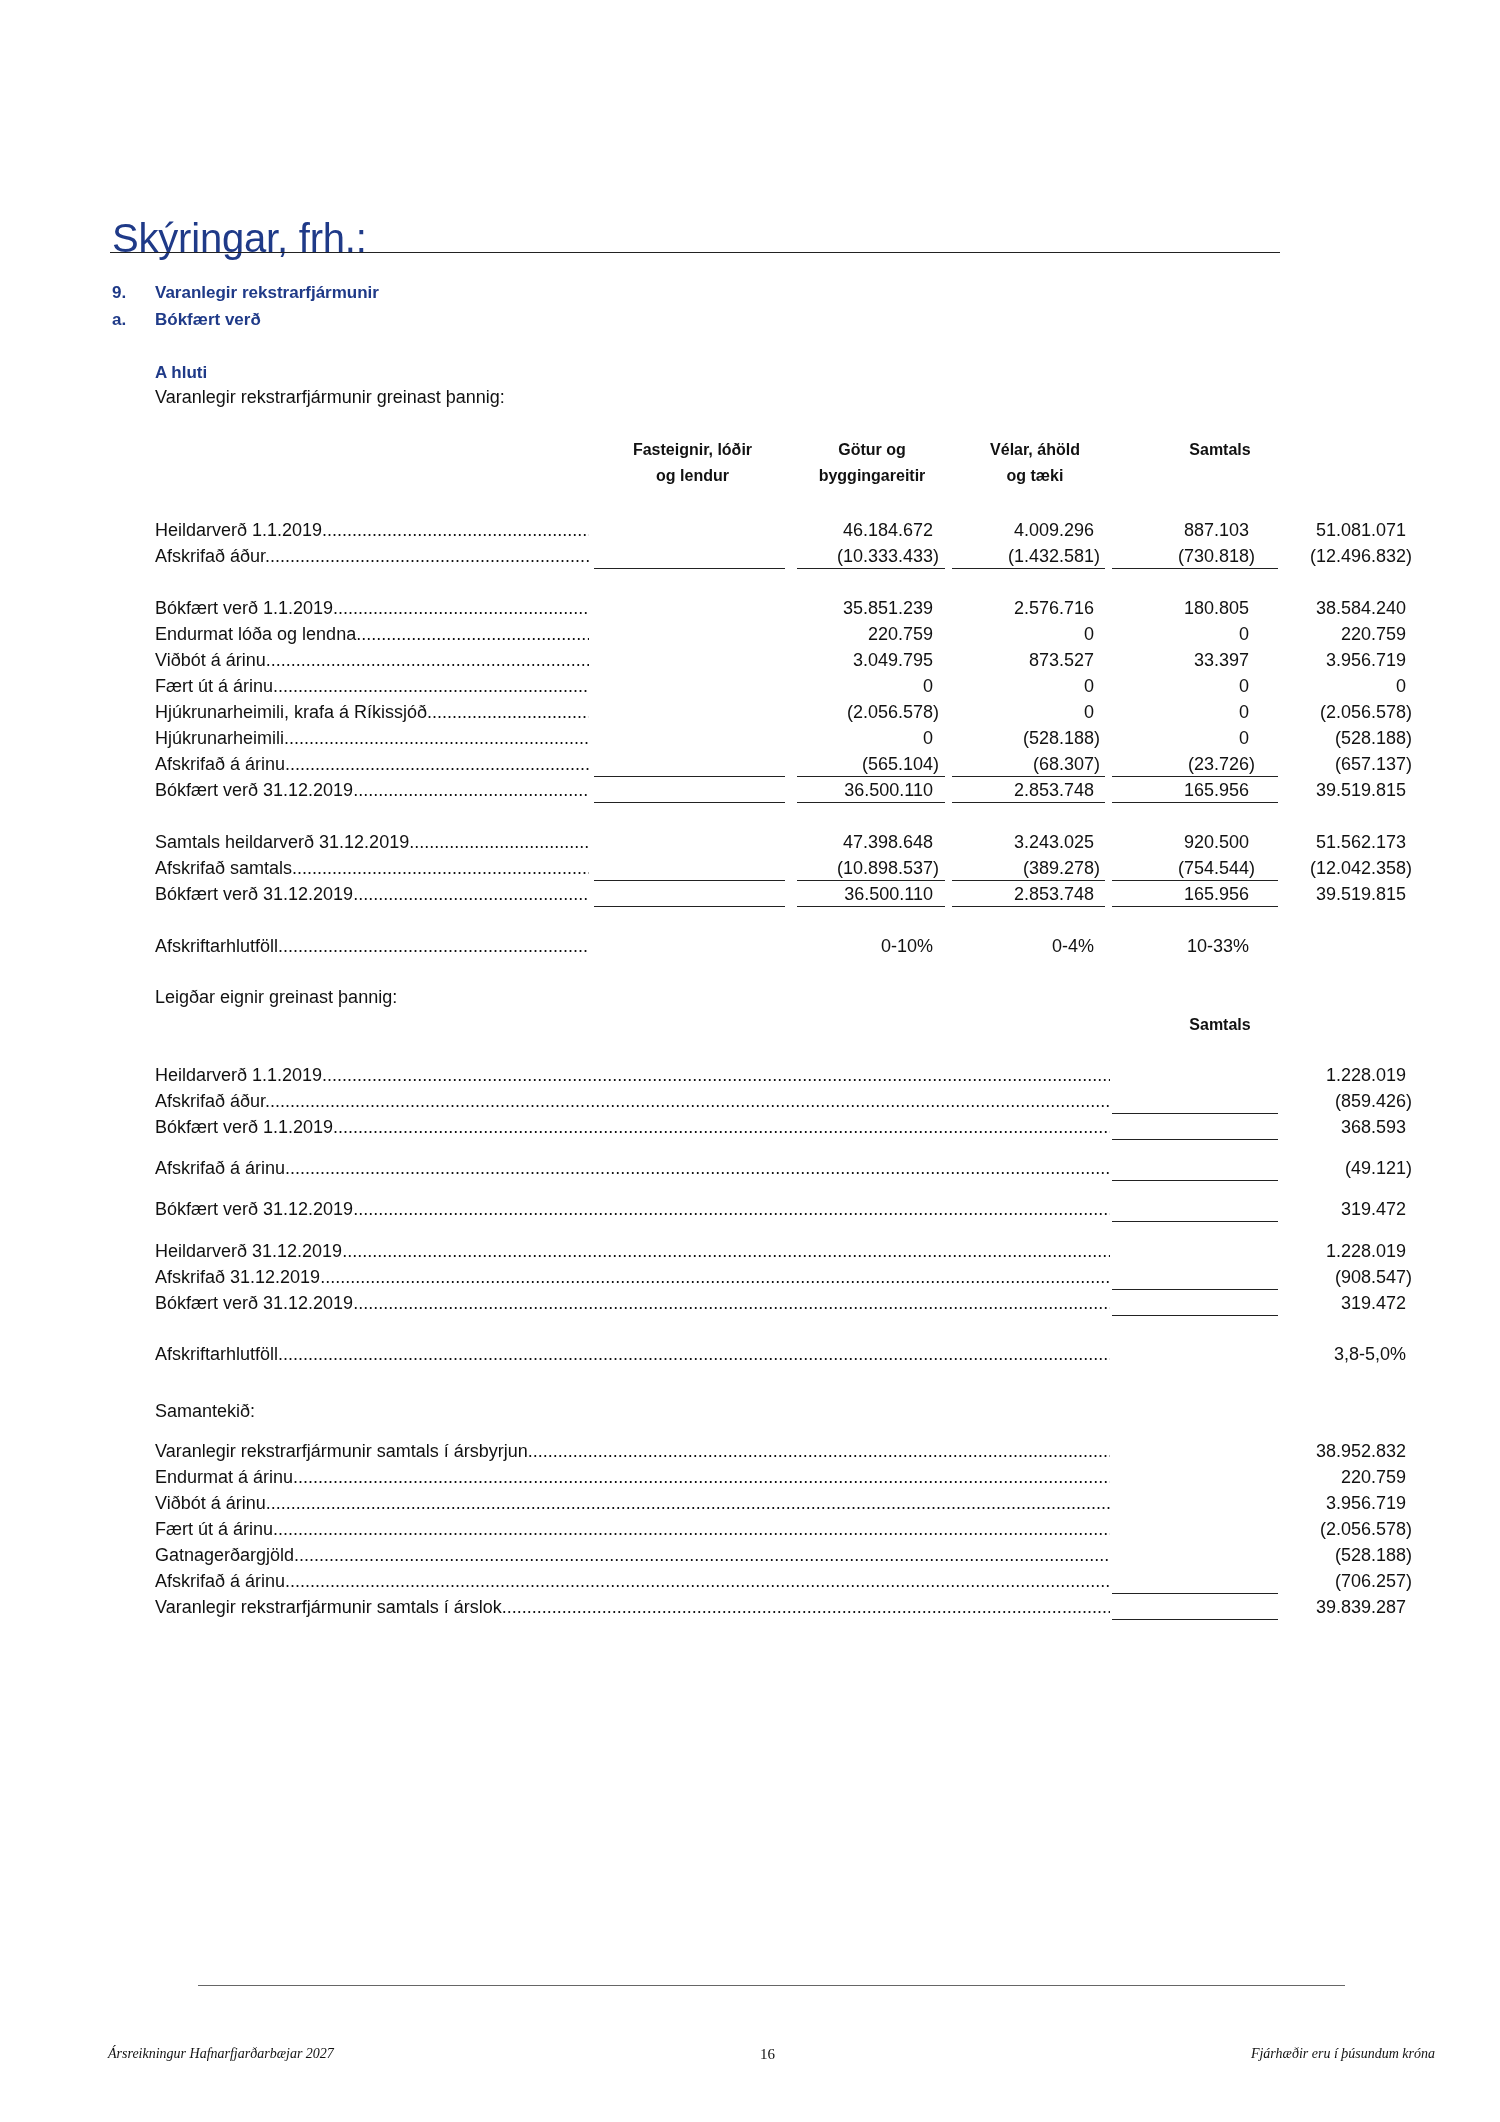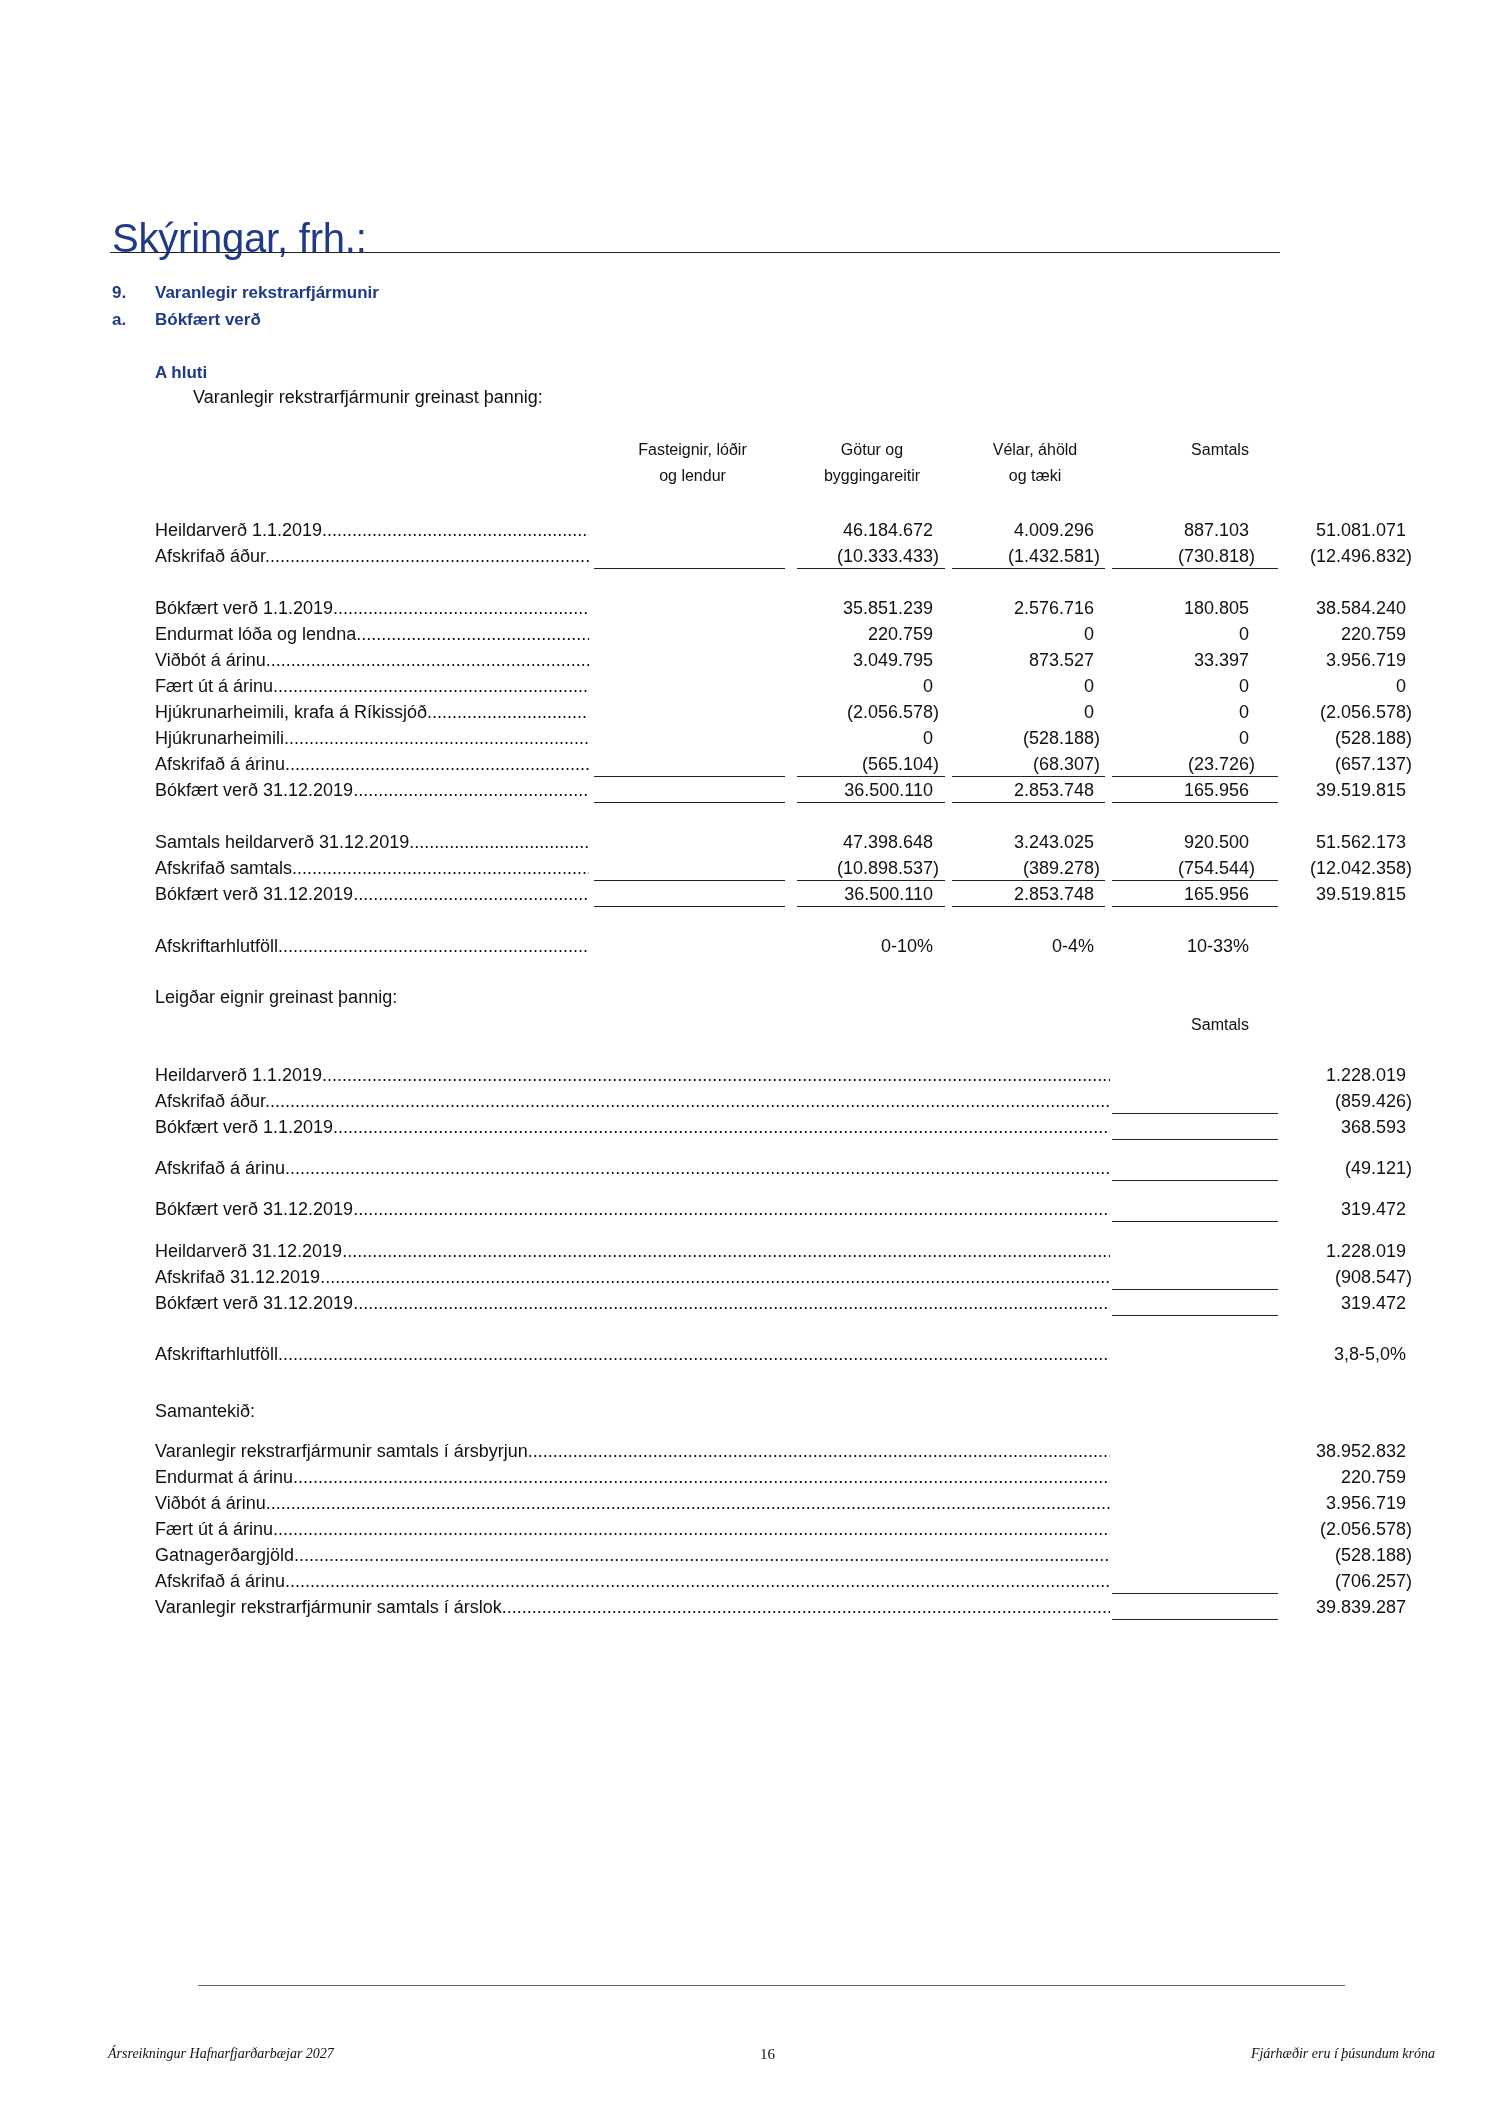--- a/index.html
+++ b/index.html
@@ -5,21 +5,21 @@
   html, body { margin: 0; padding: 0; background: #ffffff; }
   body { width: 1500px; height: 2122px; position: relative; overflow: hidden;
          font-family: "Liberation Sans", sans-serif; color: #111; }
   .abs { position: absolute; }
   .navy { color: #1f3a88; }
   .title { left: 112px; top: 216px; font-size: 40px; font-weight: normal; letter-spacing: -0.2px; }
   .title-rule { left: 110px; top: 252px; width: 1170px; height: 0; border-top: 1.5px solid #222; }
   .h-num { font-size: 17px; font-weight: bold; }
   .h-text { font-size: 17px; font-weight: bold; }
   .sub { font-size: 18px; }
-  .colhead { font-size: 16px; font-weight: normal; text-align: center; line-height: 26px; }
+  .colhead { font-size: 16px; font-weight: bold; text-align: center; line-height: 26px; }
 
   .row { position: absolute; left: 155px; height: 26px; width: 1130px; font-size: 18px; line-height: 26px; }
   .lbl { position: absolute; left: 0; top: 0; white-space: nowrap; overflow: hidden; }
   .lbl.short { width: 434px; }
   .lbl.long { width: 955px; }
   .num { position: absolute; top: 0; text-align: right; white-space: nowrap; }
   
   .c1 { right: 346px; width: 190px; }   
   .c2 { right: 185px; width: 150px; }
   .c3 { right: 30px;  width: 150px; }
@@ -33,21 +33,21 @@
 <body>
 
 <div class="abs title navy">Skýringar, frh.:</div>
 <div class="abs title-rule"></div>
 
 <div class="abs h-num navy" style="left:112px; top:283px;">9.</div>
 <div class="abs h-text navy" style="left:155px; top:283px;">Varanlegir rekstrarfjármunir</div>
 <div class="abs h-num navy" style="left:112px; top:310px;">a.</div>
 <div class="abs h-text navy" style="left:155px; top:310px;">Bókfært verð</div>
 <div class="abs h-text navy" style="left:155px; top:363px;">A hluti</div>
-<div class="abs sub" style="left:155px; top:387px;margin-left:38px;">Varanlegir rekstrarfjármunir greinast þannig:</div>
+<div class="abs sub" style="left:155px; top:387px;">Varanlegir rekstrarfjármunir greinast þannig:</div>
 
 <div class="abs colhead" style="left:600px; top:437px; width:185px;">
   <div>Fasteignir, lóðir</div>
   <div>og lendur</div>
 </div>
 <div class="abs colhead" style="left:797px; top:437px; width:150px;text-align:center;">
   <div>Götur og</div>
   <div>byggingareitir</div>
 </div>
 <div class="abs colhead" style="left:960px; top:437px; width:150px;">

